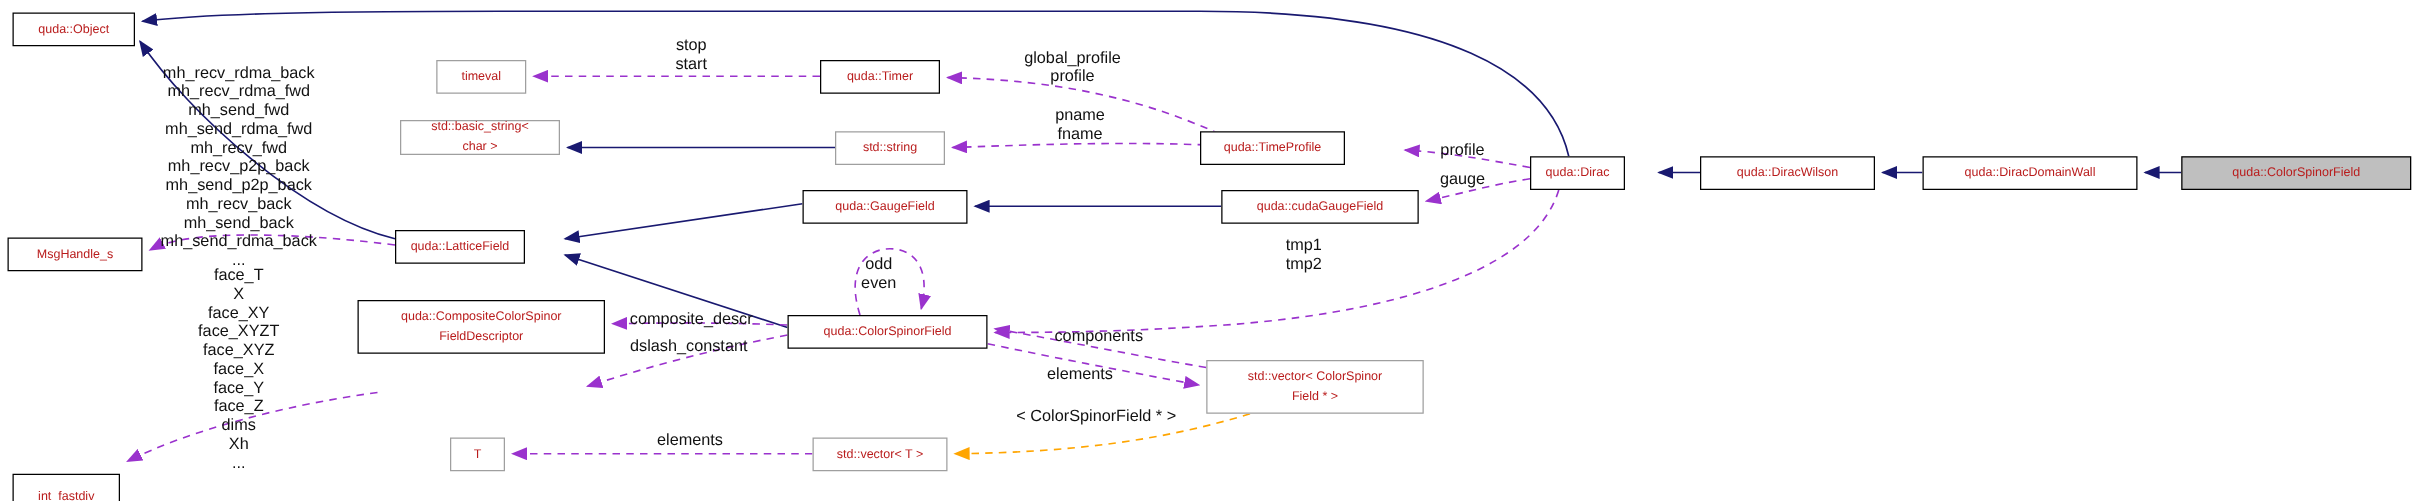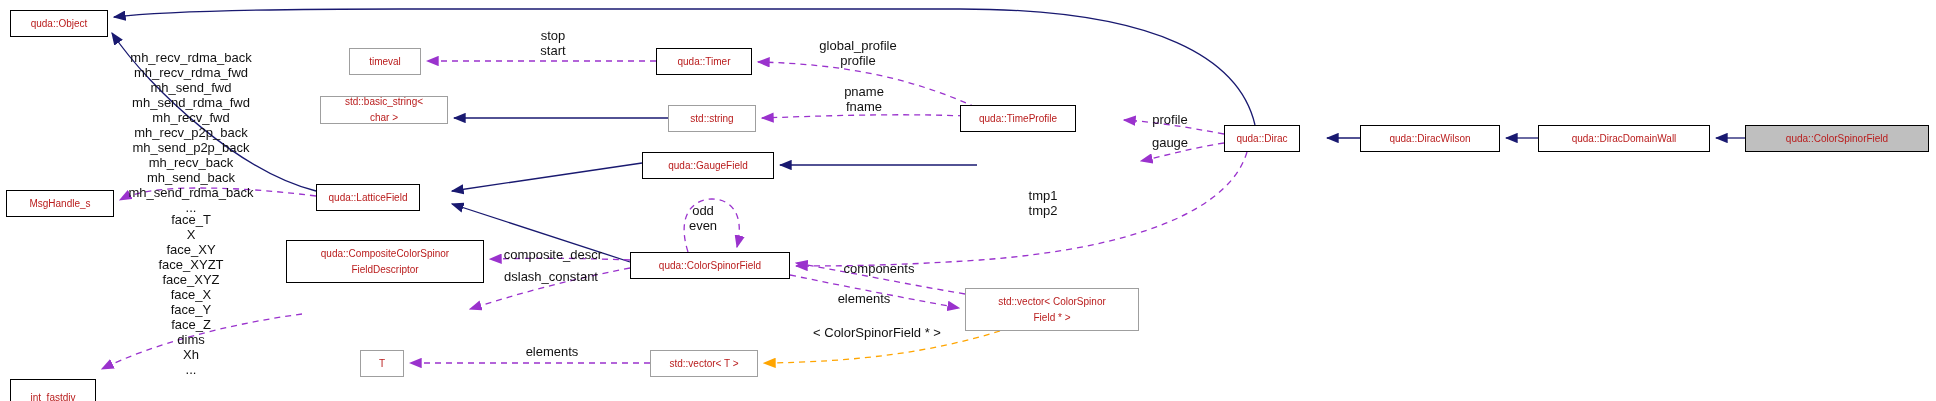--- a/index.html
+++ b/index.html
@@ -92,20 +92,21 @@
   </svg>
 
   <div class="node" style="left:10px;top:10px;width:98px;height:27px">quda::Object</div>
   <div class="node ext" style="left:349px;top:48px;width:72px;height:27px">timeval</div>
   <div class="node" style="left:656px;top:48px;width:96px;height:27px">quda::Timer</div>
   <div class="node" style="left:960px;top:105px;width:116px;height:27px">quda::TimeProfile</div>
   <div class="node ext" style="left:320px;top:96px;width:128px;height:28px">std::basic_string&lt;
 char &gt;</div>
   <div class="node ext" style="left:668px;top:105px;width:88px;height:27px">std::string</div>
   <div class="node" style="left:642px;top:152px;width:132px;height:27px">quda::GaugeField</div>
+  <div class="node" style="left:977px;top:152px;width:158px;height:27px">quda::cudaGaugeField</div>
   <div class="node" style="left:1224px;top:125px;width:76px;height:27px">quda::Dirac</div>
   <div class="node" style="left:1360px;top:125px;width:140px;height:27px">quda::DiracWilson</div>
   <div class="node" style="left:1538px;top:125px;width:172px;height:27px">quda::DiracDomainWall</div>
   <div class="node hl" style="left:1745px;top:125px;width:184px;height:27px">quda::ColorSpinorField</div>
   <div class="node" style="left:6px;top:190px;width:108px;height:27px">MsgHandle_s</div>
   <div class="node" style="left:316px;top:184px;width:104px;height:27px">quda::LatticeField</div>
   <div class="node" style="left:286px;top:240px;width:198px;height:43px">quda::CompositeColorSpinor
 FieldDescriptor</div>
   <div class="node" style="left:630px;top:252px;width:160px;height:27px">quda::ColorSpinorField</div>
   <div class="node ext" style="left:965px;top:288px;width:174px;height:43px">std::vector&lt; ColorSpinor

